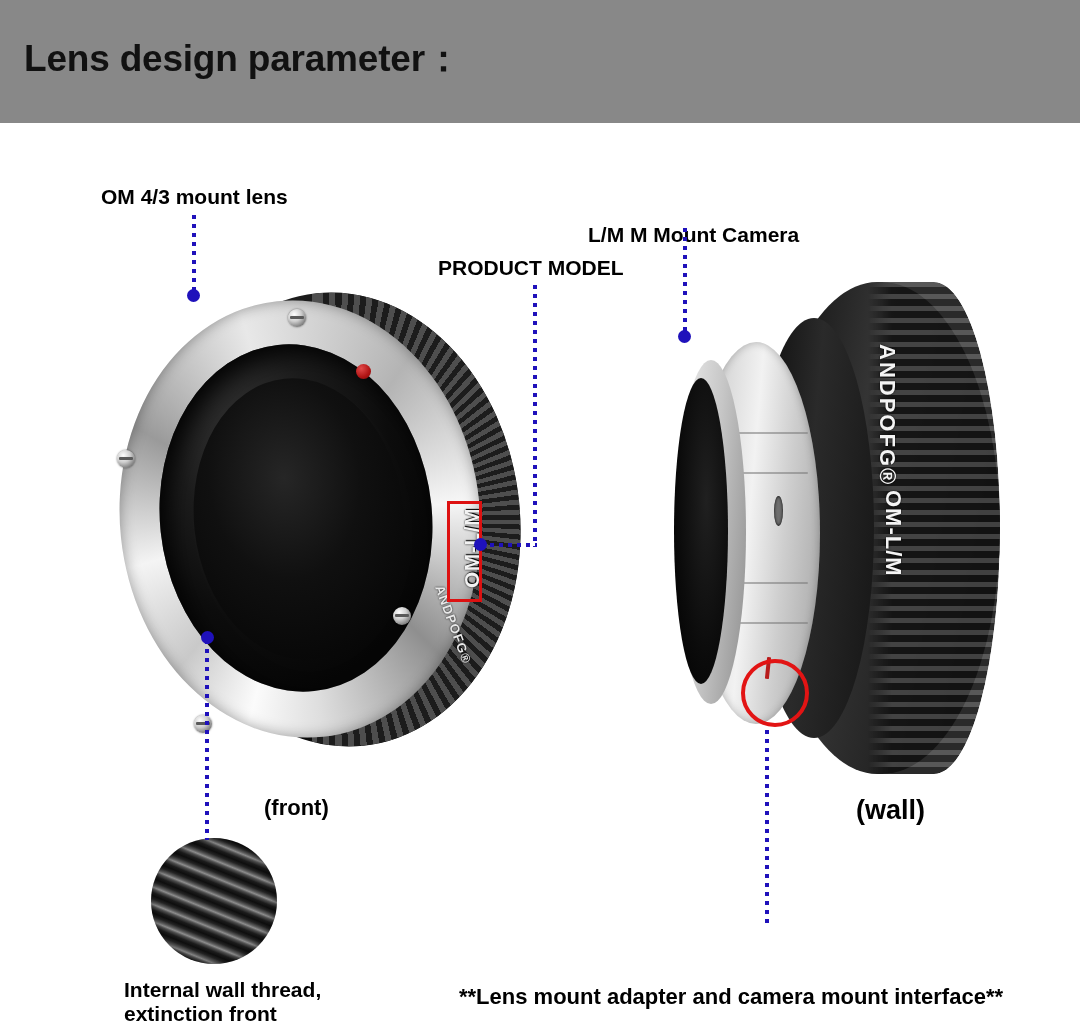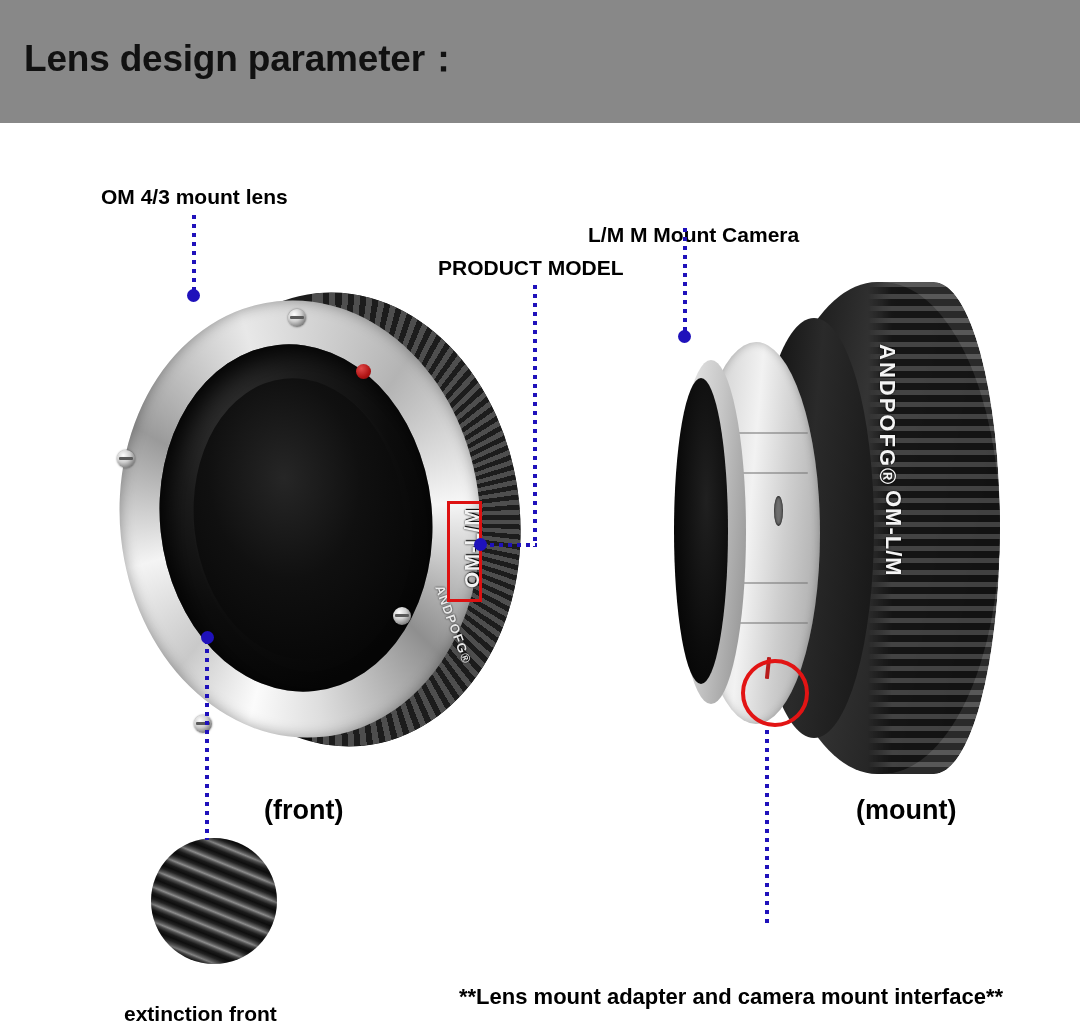--- a/index.html
+++ b/index.html
@@ -313,26 +313,27 @@
   <div id="header-bar">
     <div id="header-title">Lens design parameter：</div>
   </div>
 
   <div class="label" style="left:101px; top:185px; font-size:21px;text-align:right;">OM 4/3 mount lens</div>
 
   <div class="label" style="left:438px; top:256px; font-size:21px;">PRODUCT MODEL</div>
 
   <div class="label" style="left:588px; top:198px; font-size:21px;margin-top:25px;">L/M M Mount Camera</div>
 
-  <div class="label" style="left:264px; top:795px; font-size:27px;text-align:right;">(front)</div>
-
-  <div class="label" style="left:856px; top:795px; font-size:27px;">(mount)</div>
+  <div class="label" style="left:264px; top:795px; font-size:22px;text-align:right;">(front)</div>
+
+  <div class="label" style="left:856px; top:795px; font-size:27px;">(wall)</div>
 
   <div class="label" style="left:459px; top:984px; font-size:22px;">**Lens mount adapter and camera mount interface**</div>
 
+  <div class="label" style="left:124px; top:978px; font-size:21px;">Internal wall thread,</div>
 
   <div class="label" style="left:124px; top:1002px; font-size:21px;">extinction front</div>
 
   <div id="front-view">
     <div class="fv-black-body"></div>
     <div class="fv-knurl-clip">
       <div class="fv-knurl"></div>
     </div>
     <div class="fv-chrome"></div>
     <div class="fv-inner-ring"></div>

